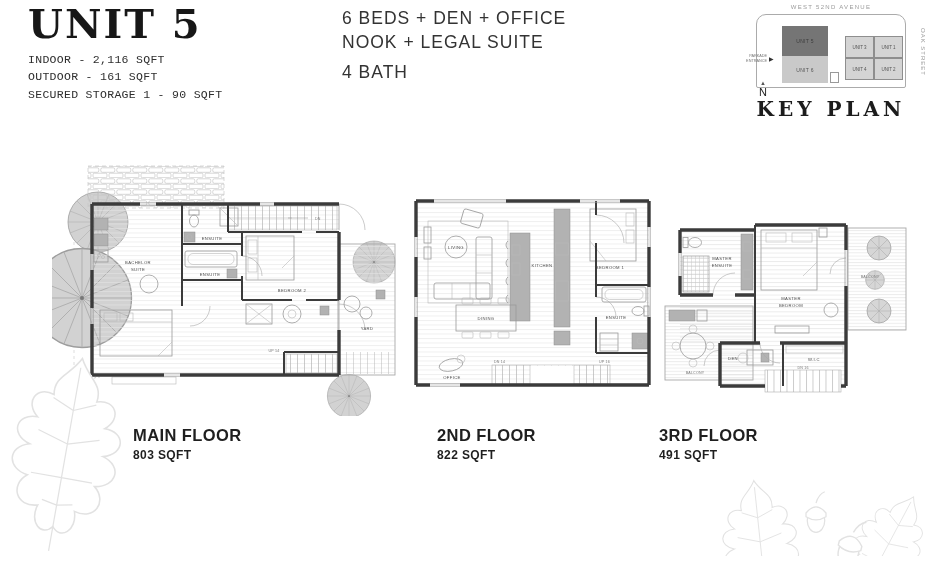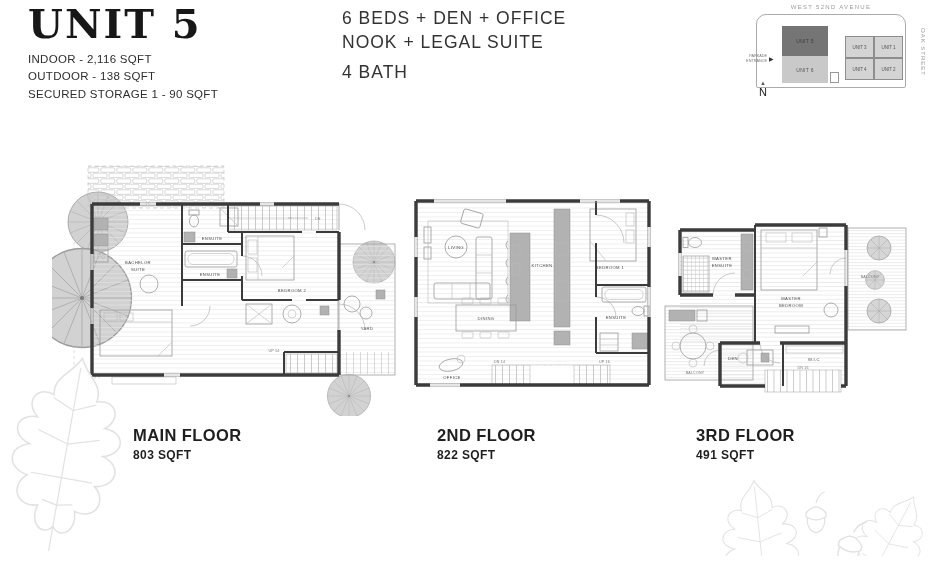--- a/index.html
+++ b/index.html
@@ -8,21 +8,21 @@
     position:relative; width:934px; height:556px; background:#fff;
     overflow:hidden; font-family:"Liberation Sans", sans-serif;
   }
   
   .title-block { position:absolute; left:28px; top:2px; }
   .unit-title {
     font-family:"DejaVu Serif", serif; font-weight:700;
     font-size:40px; letter-spacing:2px; color:#171717; line-height:1.1;
   }
   .detail-lines { margin-top:5px; font-size:11.5px; line-height:1.5;
-    letter-spacing:0.3px; color:#2e2e2e; }
+    letter-spacing:0.3px; color:#2e2e2e;font-family:Liberation Mono, monospace; }
   .summary-block { position:absolute; left:342px; top:6px;
     font-size:17.5px; line-height:1.38; letter-spacing:1px; color:#333; }
   .bath-line { margin-top:6px; }
   
   .keyplan { position:absolute; left:742px; top:0; width:192px; height:132px; }
   .kp-street-top { position:absolute; top:4px; left:0; width:178px; text-align:center;
     font-size:6px; letter-spacing:1.3px; color:#9b9b9b; }
   .kp-building { position:absolute; left:14px; top:14px; width:150px; height:74px;
     border:1px solid #ababab; border-radius:10px 10px 2px 2px; }
   .kp-unit { position:absolute; display:flex; align-items:center; justify-content:center;
@@ -71,21 +71,21 @@
 </style>
 </head>
 <body>
 
 <div id="stage">
 
   <div class="title-block">
     <div class="unit-title">UNIT 5</div>
     <div class="detail-lines">
       <div>INDOOR - 2,116 SQFT</div>
-      <div>OUTDOOR - 138 SQFT</div>
+      <div>OUTDOOR - 161 SQFT</div>
       <div>SECURED STORAGE 1 - 90 SQFT</div>
     </div>
   </div>
 
   <div class="summary-block">
     <div>6 BEDS + DEN + OFFICE</div>
     <div>NOOK + LEGAL SUITE</div>
     <div class="bath-line">4 BATH</div>
   </div>
 
@@ -102,20 +102,21 @@
       </div>
       <div class="kp-notch"></div>
     </div>
     <div class="kp-street-right">OAK STREET</div>
     <div class="kp-parkade">PARKADE ENTRANCE</div>
     <div class="kp-parkade-arrow">▶</div>
     <div class="kp-north">
       <span class="kp-n-arrow">▲</span>
       <span class="kp-n-label">N</span>
     </div>
+    <div class="kp-title">KEY PLAN</div>
   </div>
 
   <svg class="plan" style="left:52px; top:156px;" width="352" height="260" viewBox="0 0 352 260">
     <defs>
       <pattern id="f1h" width="6" height="4.5" patternUnits="userSpaceOnUse">
         <path d="M0,0.5 H6" stroke="#e4e4e4" stroke-width="0.6"></path>
       </pattern>
       <pattern id="f1t" width="7" height="8" patternUnits="userSpaceOnUse">
         <path d="M0.5,0 V8" stroke="#b5b5b5" stroke-width="0.7"></path>
       </pattern>
@@ -487,21 +488,21 @@
   </svg>
 
   <div class="caption" style="left:133px; top:425px;">
     <div class="fname">MAIN FLOOR</div>
     <div class="farea">803 SQFT</div>
   </div>
   <div class="caption" style="left:437px; top:425px;">
     <div class="fname">2ND FLOOR</div>
     <div class="farea">822 SQFT</div>
   </div>
-  <div class="caption" style="left:696px; top:425px;">
+  <div class="caption" style="left:659px; top:425px;">
     <div class="fname">3RD FLOOR</div>
     <div class="farea">491 SQFT</div>
   </div>
 
   <svg class="deco" style="left:-30px; top:336px;" width="222" height="250" viewBox="0 0 222 250">
     <g transform="translate(18,18) scale(1.55) rotate(10 50 65)" stroke="#e2e2e2" fill="#fff" stroke-width="1">
       <path d="M50,2 C44,14 34,16 36,28 C24,24 18,36 28,44 C14,44 12,58 26,62 C12,66 14,80 28,82 C18,90 24,104 38,100 C34,112 44,120 50,112 C56,120 66,112 62,100 C76,104 82,90 72,82 C86,80 88,66 74,62 C88,58 86,44 72,44 C82,36 76,24 64,28 C66,16 56,14 50,2 Z"></path>
       <path fill="none" stroke-width="0.8" d="M50,8 L50,112 M50,112 L50,128 M50,36 L36,30 M50,36 L64,30 M50,58 L30,52 M50,58 L70,52 M50,80 L30,80 M50,80 L70,80 M50,98 L40,96 M50,98 L60,96"></path>
     </g>
   </svg>

